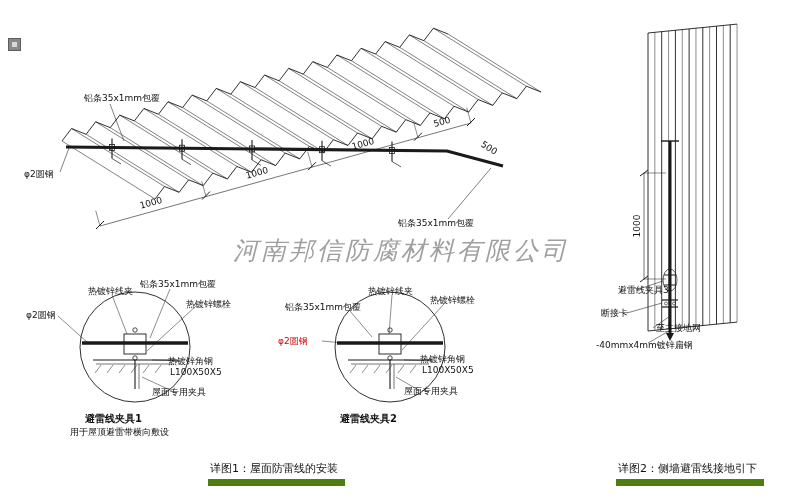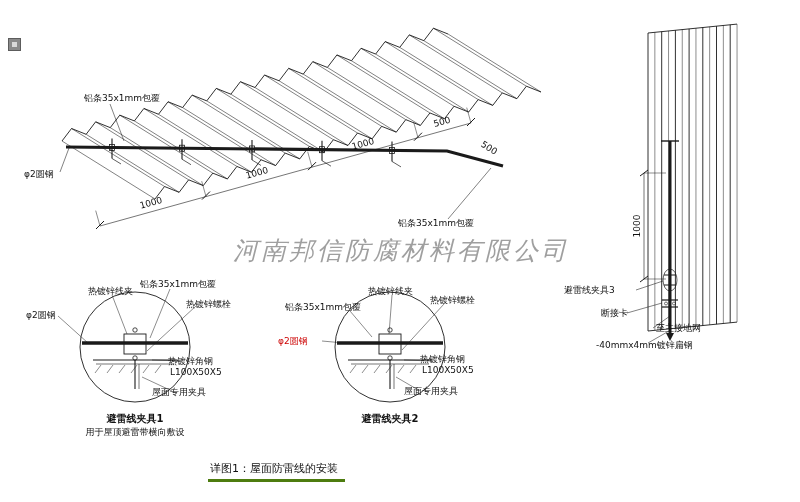--- a/index.html
+++ b/index.html
@@ -2,24 +2,24 @@
 <html><head>
 <meta charset="utf-8">
 <style>
   *{margin:0;padding:0;box-sizing:border-box}
   html,body{width:800px;height:502px;background:#fff;overflow:hidden}
   body{position:relative;font-family:"DejaVu Sans",sans-serif;color:#111}
   #stage{position:absolute;left:0;top:0;width:800px;height:502px;background:#fff}
   #art{position:absolute;left:0;top:0}
   .lbl{position:absolute;font-size:9px;line-height:1.15;white-space:nowrap;color:#111}
   .dim{transform-origin:center}
-  .ctr{text-align:center}
+  .ctr{text-align:left}
   .dtitle{position:absolute;font-size:10px;font-weight:bold;white-space:nowrap}
   .dsub{position:absolute;font-size:9px;white-space:nowrap}
-  .caption{position:absolute;font-size:11px;white-space:nowrap;border-bottom:3px solid #4d7c0f;padding:0 7px 3px 2px}
+  .caption{position:absolute;font-size:11px;white-space:nowrap;border-bottom:7px solid #4d7c0f;padding:0 7px 3px 2px}
   .watermark{position:absolute;left:233px;top:234px;font-size:25px;letter-spacing:3px;opacity:.85;
              font-family:"DejaVu Serif",serif;white-space:nowrap}
   .stamp{position:absolute;left:8px;top:38px;width:13px;height:13px;background:#8a8a8a;border:1px solid #5c5c5c}
   .stamp::after{content:"";position:absolute;left:3px;top:3px;width:5px;height:5px;background:#d9d9d9}
 </style>
 </head>
 <body>
 
 <div id="stage">
 
@@ -216,19 +216,20 @@
   <div class="lbl" style="left:368px;top:286px">热镀锌线夹</div>
   <div class="lbl" style="left:430px;top:295px">热镀锌螺栓</div>
   <div class="lbl" style="left: 278px; top: 336px; color: rgb(204, 0, 0);">φ2圆钢</div>
   <div class="lbl" style="left:420px;top:354px">热镀锌角钢</div>
   <div class="lbl" style="left:422px;top:365px">L100X50X5</div>
   <div class="lbl" style="left:404px;top:386px">屋面专用夹具</div>
   <div class="dtitle ctr" style="left:340px;top:412px;width:100px">避雷线夹具2</div>
 
   <div class="caption" style="left:208px;top:461px">详图1：屋面防雷线的安装</div>
 
-  <div class="lbl" style="left:564px;top:285px">避雷线夹具3</div>
+  <div class="lbl" style="left:618px;top:285px">避雷线夹具3</div>
   <div class="lbl" style="left:601px;top:308px">断接卡</div>
   <div class="lbl" style="left:656px;top:323px">至主接地网</div>
   <div class="lbl" style="left:596px;top:340px">-40mmx4mm镀锌扁钢</div>
   <div class="lbl dim" style="left:637px;top:226px;transform:translate(-50%,-50%) rotate(-90deg)">1000</div>
 
+  <div class="caption" style="left:616px;top:461px">详图2：侧墙避雷线接地引下</div>
 </div>
 
 </body></html>

